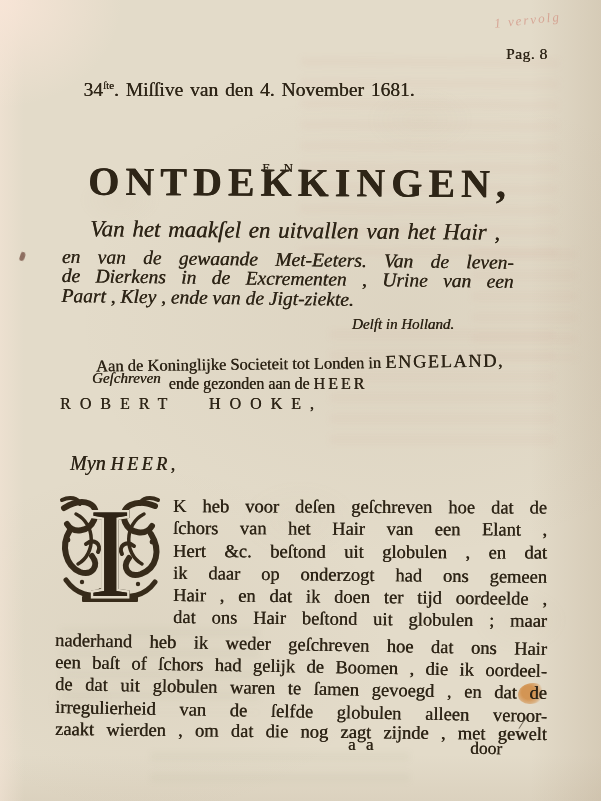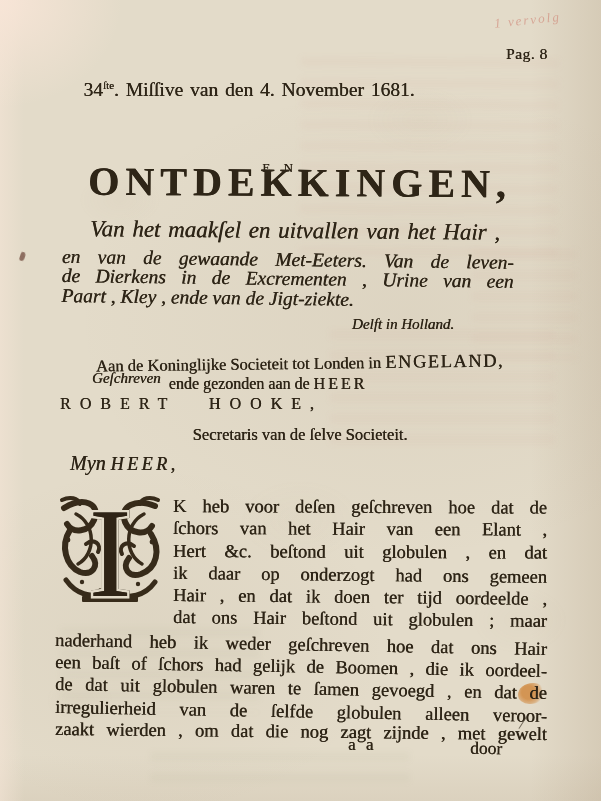--- a/index.html
+++ b/index.html
@@ -105,21 +105,20 @@
     <div>Paart , Kley , ende van de Jigt-ziekte.</div>
   </div>
 
   <div class="abs place ink">Delft in Holland.</div>
   <div class="abs written ink">Geſchreven</div>
 
   <div class="abs dedic1 ctr ink"><span>Aan de Koninglijke Societeit tot Londen in </span><span class="emph">ENGELAND,</span></div>
   <div class="abs dedic2 ctr ink"><span>ende gezonden aan de </span><span class="smallcaps-sp">HEER</span></div>
 
   <div class="abs name ink">ROBERT HOOKE,</div>
-  <div class="abs sectitle ctr ink">Secretaris van de ſelve Societeit.</div>
 
   <div class="abs salut ink"><span>Myn </span><span class="emph">HEER,</span></div>
 
   <div class="abs bodyblock ink">
     <svg class="dropcap" viewBox="0 0 108 114">
       <g stroke="#372b1a" fill="none" stroke-linecap="round">
         <path d="M8,14 C28,2 45,10 38,26 C33,38 17,40 11,30" stroke-width="6"></path>
         <path d="M14,36 C4,52 10,72 24,78 C36,82 44,72 36,62" stroke-width="6"></path>
         <path d="M10,86 C20,100 36,105 44,97" stroke-width="5"></path>
         <path d="M99,12 C80,4 63,12 69,28 C74,40 90,42 96,32" stroke-width="6"></path>

